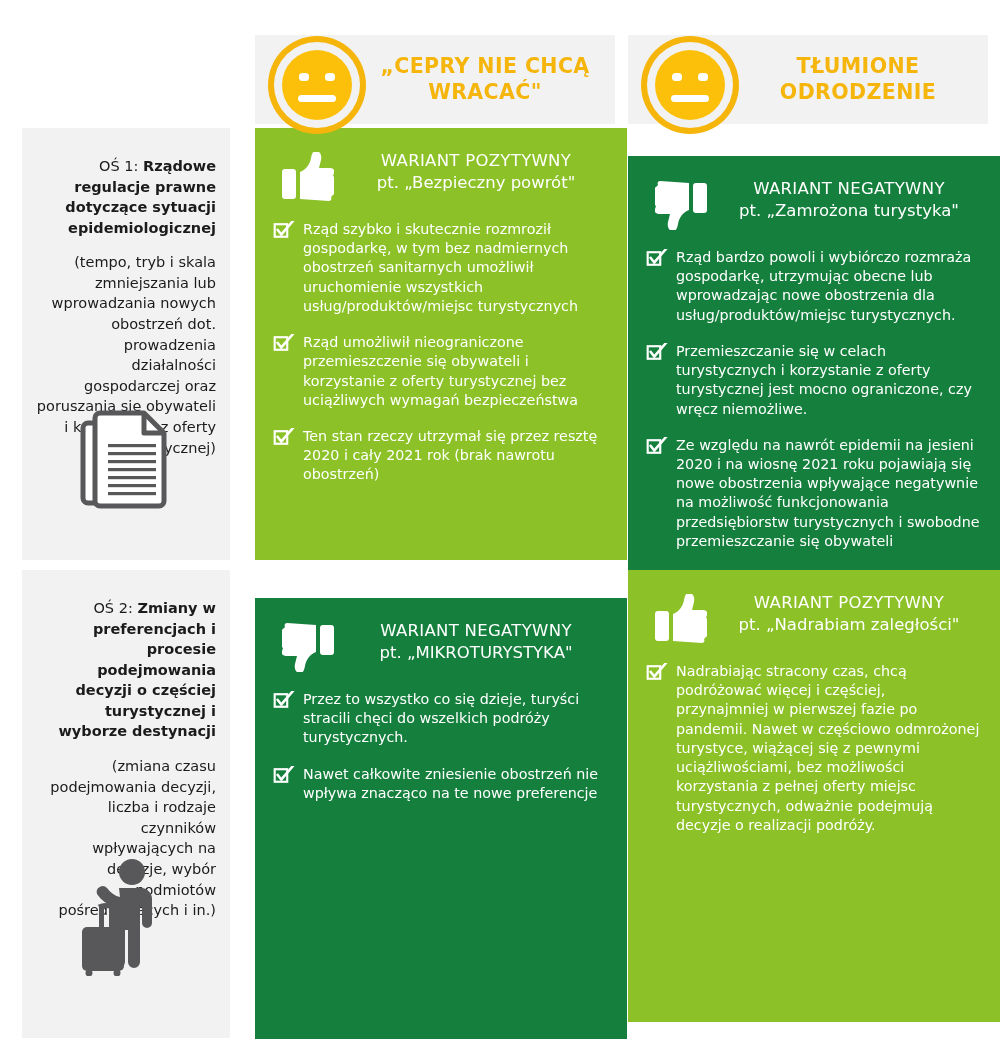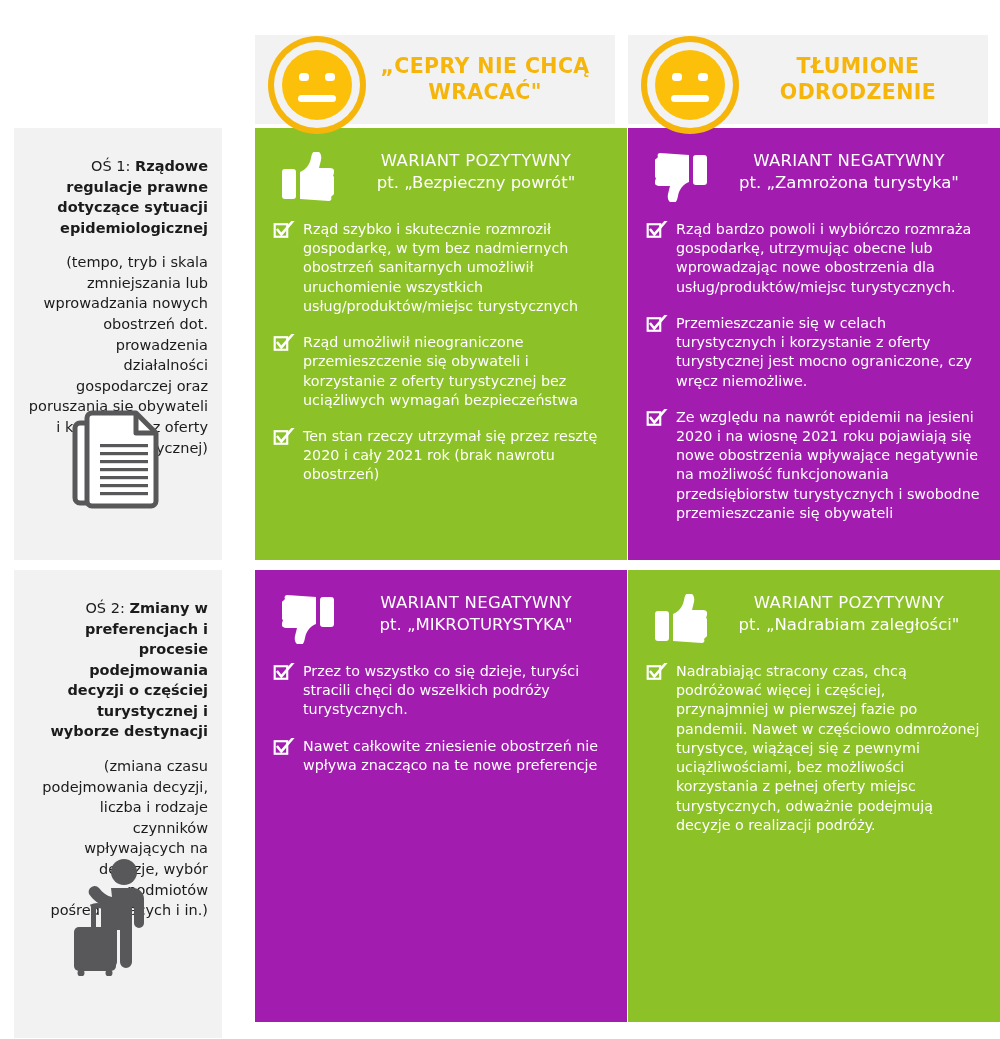--- a/index.html
+++ b/index.html
@@ -7,21 +7,21 @@
     width:1000px;height:1039px;
     background:#ffffff;
     font-family:"DejaVu Sans","Liberation Sans",sans-serif;
     position:relative;
     overflow:hidden;
   }
   .board{position:absolute;inset:0;}
 
   
   .axis-card{
-    position:absolute;left:14px;width:208px;
+    position:absolute;left:22px;width:208px;
     background:#f2f2f2;
     box-sizing:border-box;
     padding:28px 14px 10px 14px;
     text-align:right;
   }
   .axis-card.one{top:128px;height:432px;}
   .axis-card.two{top:570px;height:468px;}
   .axis-title{
     font-size:14.5px;line-height:1.42;color:#1b1b1b;
     margin:0 0 14px 0;font-weight:400;
@@ -49,21 +49,21 @@
     box-sizing:border-box;padding-right:18px;padding-left:118px;
   }
   .scenario-head h1{
     margin:0;font-size:20.5px;font-weight:700;letter-spacing:.4px;
     color:#f5b50a;line-height:1.26;text-align:center;width:100%;
   }
 
   
   .panel{position:absolute;left:0;width:372px;box-sizing:border-box;}
   .panel.green{background:#8cc227;}
-  .panel.black{background:#a21caf;}
+  .panel.black{background:#15803d;margin-top:28px;}
 
   .panel-head{
     display:flex;align-items:flex-start;
     padding:22px 16px 4px 16px;
   }
   .panel-head .thumb{flex:0 0 74px;display:flex;justify-content:center;padding-top:2px;}
   .panel-head .variant{
     flex:1;text-align:center;color:#ffffff;
     font-size:16.5px;line-height:1.35;font-weight:400;padding-right:4px;
   }

